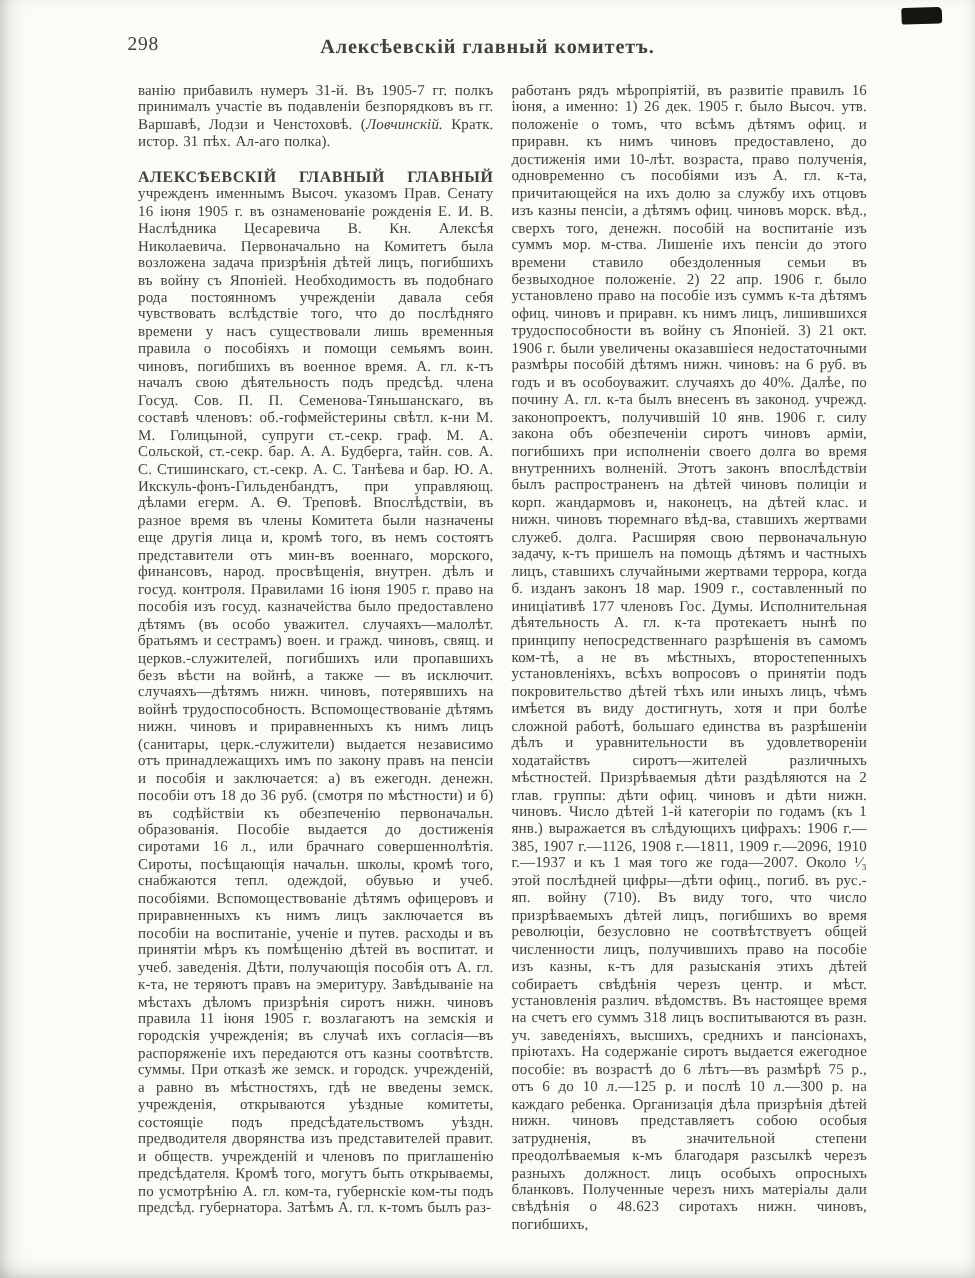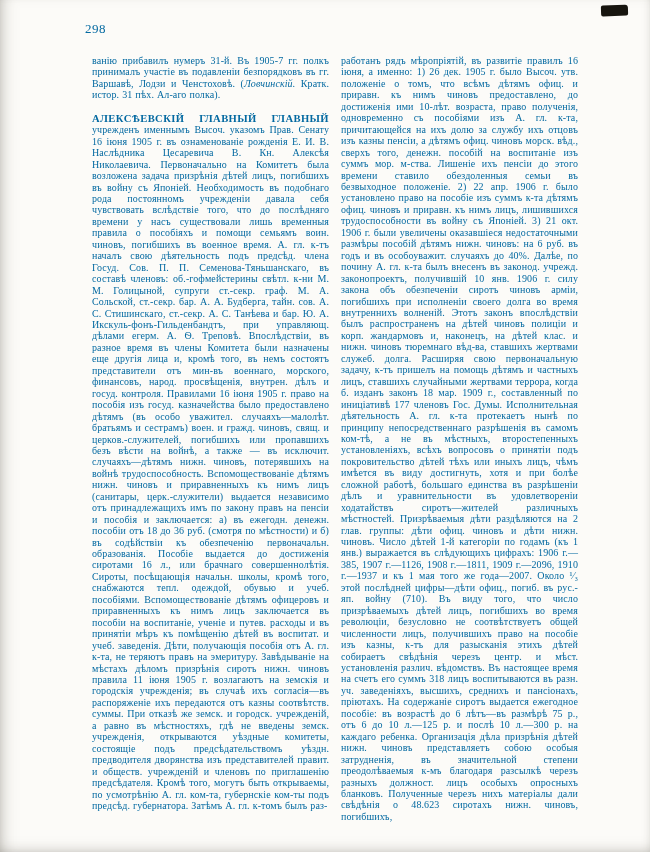--- a/index.html
+++ b/index.html
@@ -7,21 +7,21 @@
     padding: 0;
     background: #e8e6e1;
   }
   .scan-page {
     position: relative;
     width: 650px;
     height: 852px;
     background: #fcfbf8;
     overflow: hidden;
     font-family: "Liberation Serif", "DejaVu Serif", serif;
-    color: #0369a1;
+    color: #404040;
     box-shadow: inset 12px 0 18px -14px rgba(90,85,75,.55),
                 inset -6px 0 12px -10px rgba(90,85,75,.35),
                 inset 0 -10px 16px -12px rgba(90,85,75,.4);
   }
   .ink-smudge {
     position: absolute;
     top: 5px;
     right: 22px;
     width: 27px;
     height: 11px;
@@ -79,20 +79,21 @@
 </style>
 </head>
 <body>
 
 <div class="scan-page">
 
   <div class="ink-smudge"></div>
 
   <div class="page-head">
     <span class="page-number">298</span>
+    <div class="running-title">Алексѣевскій главный комитетъ.</div>
   </div>
 
   <div class="columns">
 
     <div class="col">
       <p class="prev-article-end">
         <span>ванію прибавилъ нумеръ 31-й. Въ 1905-7 гг. полкъ принималъ участіе въ подавленіи безпорядковъ въ гг. Варшавѣ, Лодзи и Ченстоховѣ. (</span><span class="italic">Ловчинскій.</span><span> Кратк. истор. 31 пѣх. Ал-аго полка).</span>
       </p>
       <p>
         <span class="article-heading">АЛЕКСѢЕВСКІЙ ГЛАВНЫЙ ГЛАВНЫЙ</span>

